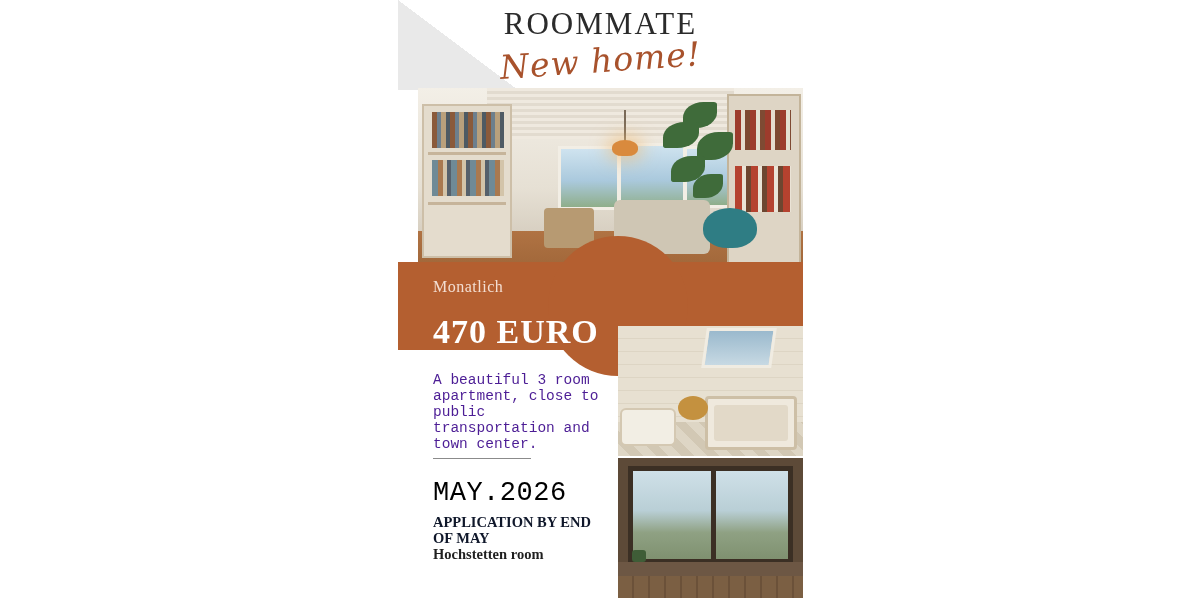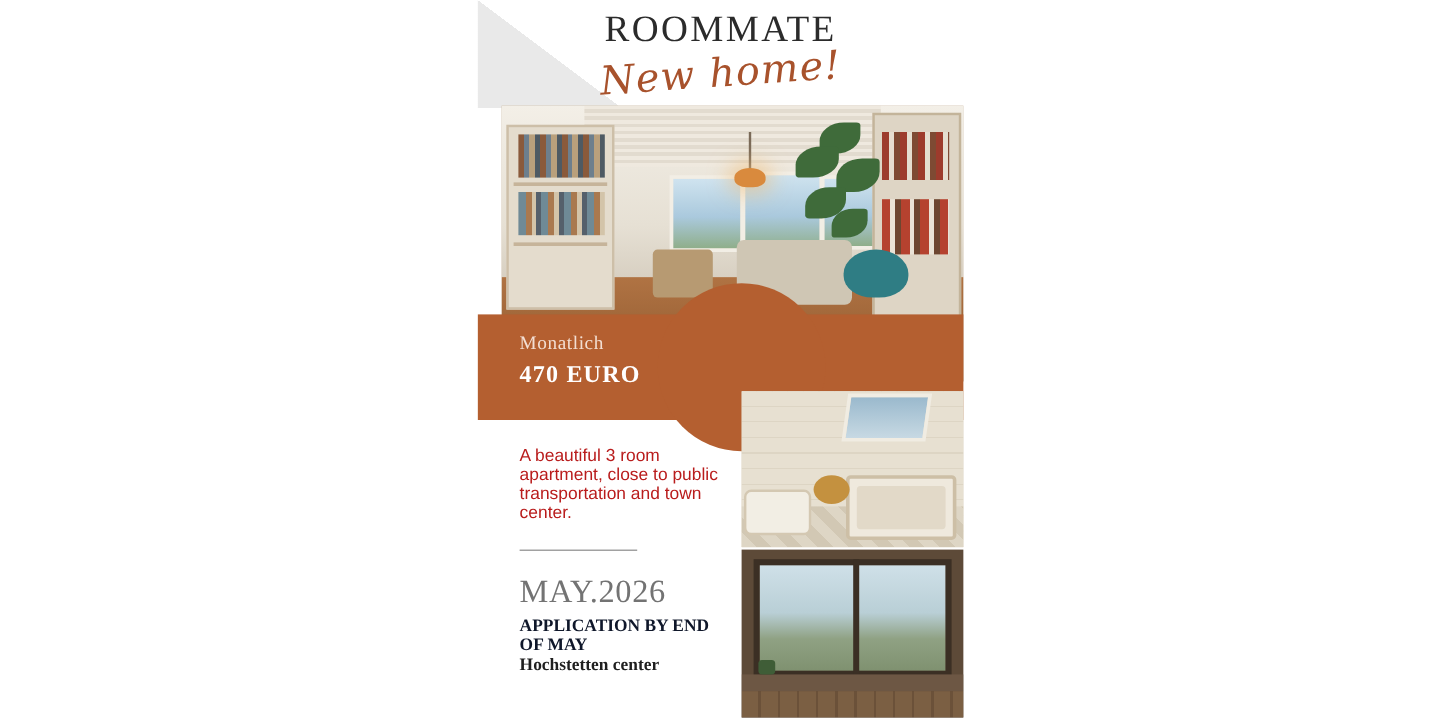--- a/index.html
+++ b/index.html
@@ -181,58 +181,58 @@
     position: absolute;
     left: 35px;
     top: 278px;
     color: #ffffff;
   }
   .price-label {
     font-family: "Liberation Serif", serif;
     font-size: 16px;
     letter-spacing: 0.5px;
     color: #f3ded2;
-    margin: 0 0 5px 0;
+    margin: 0 0 17px 0;
   }
   .price-value {
     font-family: "Liberation Serif", serif;
-    font-size: 20px;
+    font-size: 34px;
     font-weight: 700;
     letter-spacing: 1px;
     margin: 0;
     color: #ffffff;
   }
 
   
   .description {
     position: absolute;
     left: 35px;
     top: 372px;
     width: 175px;
-    font-family: Liberation Sans, sans-serif;
+    font-family: Liberation Mono, monospace;
     font-size: 14.5px;
     line-height: 16px;
-    color: #b91c1c;
+    color: #4c1d95;
   }
   .divider {
     position: absolute;
     left: 35px;
     top: 458px;
     width: 98px;
     height: 1px;
     background: #8b8b8b;
   }
   .date-big {
     position: absolute;
     left: 35px;
     top: 478px;
-    font-family: Liberation Serif, serif;
+    font-family: Liberation Mono, monospace;
     font-size: 27px;
     letter-spacing: 0.5px;
-    color: #737373;
+    color: #000000;
   }
   .deadline {
     position: absolute;
     left: 35px;
     top: 514px;
     width: 170px;
     font-family: "Liberation Serif", serif;
     font-weight: 700;
     font-size: 14.5px;
     line-height: 16px;
@@ -370,21 +370,21 @@
       <div class="price-label">Monatlich</div>
       <div class="price-value">470 EURO</div>
     </div>
 
     <div class="description">A beautiful 3 room apartment, close to public transportation and town center.</div>
 
     <div class="divider"></div>
 
     <div class="date-big">MAY.2026</div>
     <div class="deadline">APPLICATION BY END OF MAY</div>
-    <div class="location">Hochstetten center</div>
+    <div class="location">Hochstetten room</div>
 
     <div class="photo-bath">
       <div class="bath-wall"></div>
       <div class="bath-floor"></div>
       <div class="skylight"></div>
       <div class="tub">
           <div class="tub-inner"></div>
         </div>
       <div class="sink"></div>
       <div class="stool"></div>

